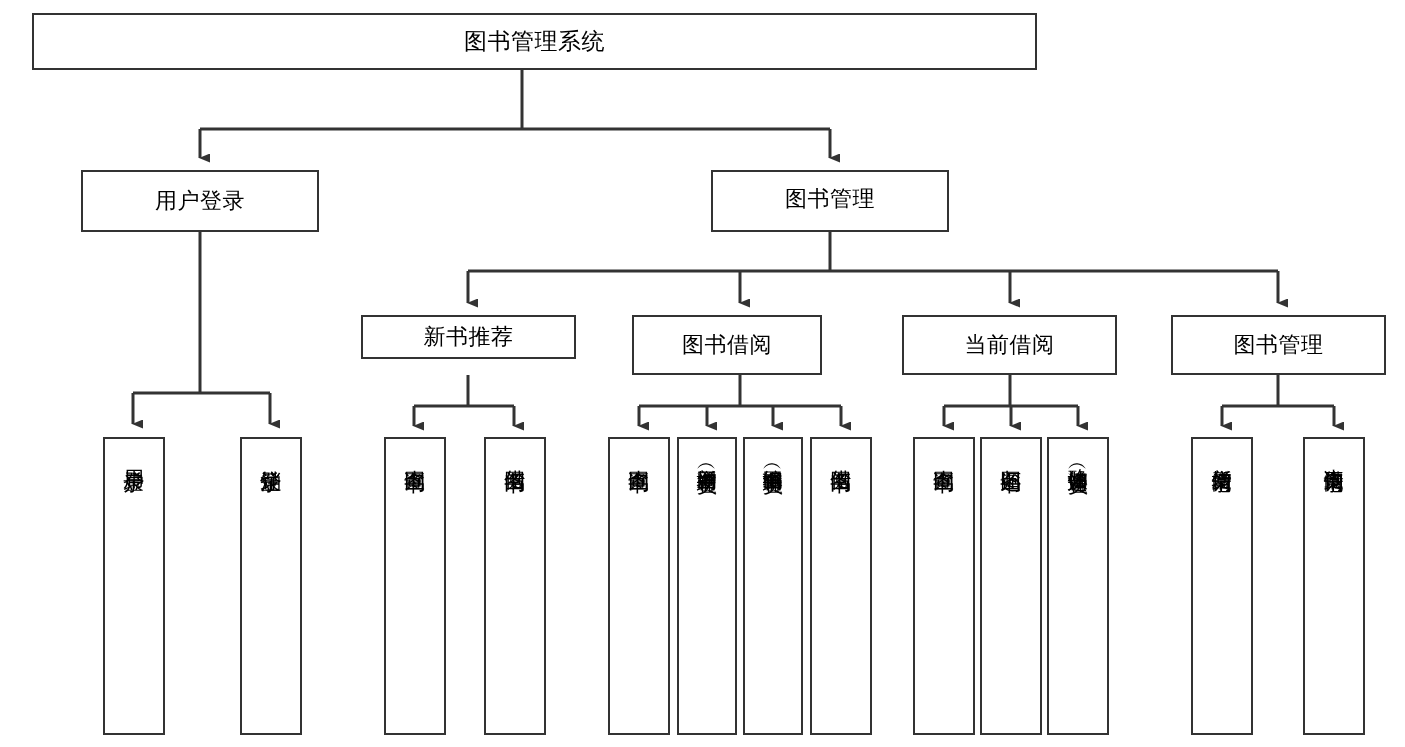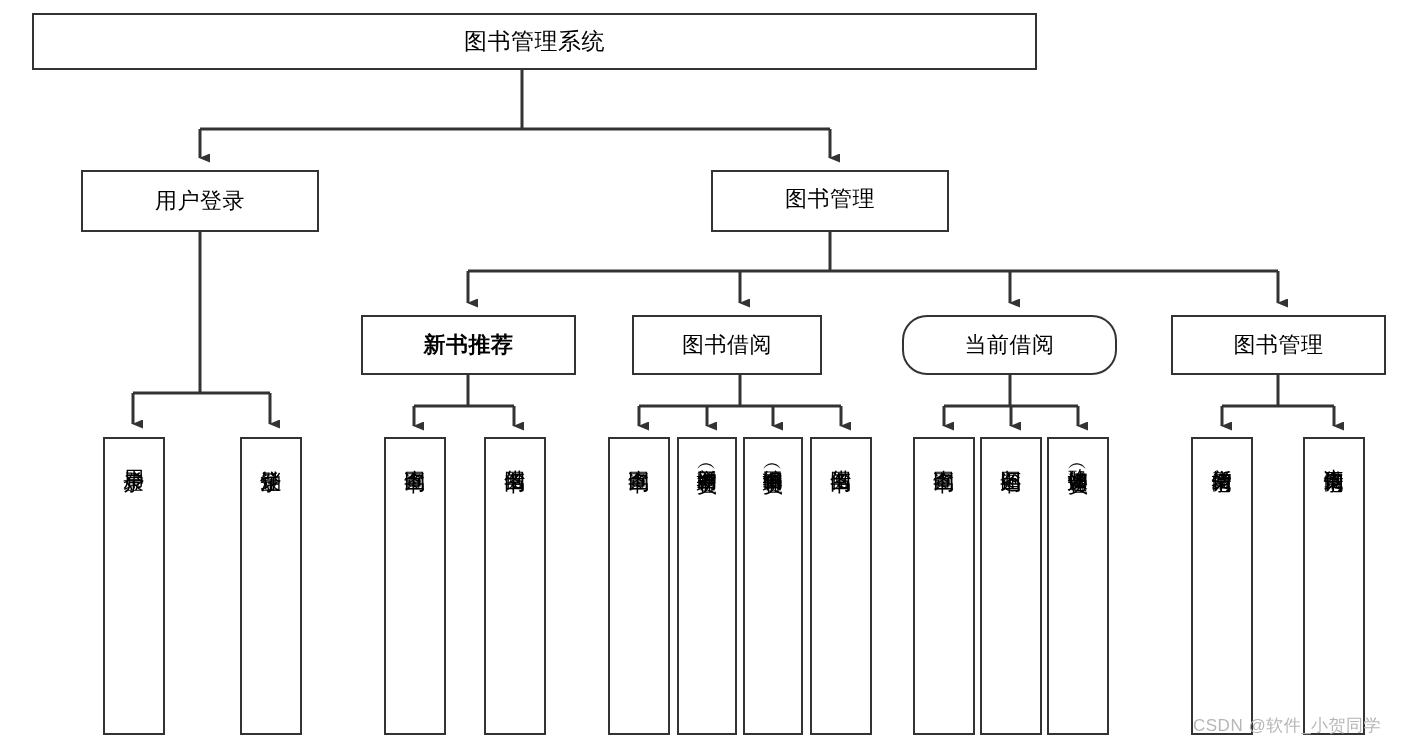--- a/index.html
+++ b/index.html
@@ -140,29 +140,29 @@
   </div>
 
   <div class="node horiz" style="left:81px; top:170px; width:238px; height:62px;">
     <span class="node-label">用户登录</span>
   </div>
 
   <div class="node horiz" style="left:711px; top:170px; width:238px; height:62px;font-family:Liberation Mono, monospace;">
     <span class="node-label">图书管理</span>
   </div>
 
-  <div class="node horiz" style="left:361px; top:315px; width:215px; height:60px;font-weight:bold;">
+  <div class="node horiz" style="left:361px; top:315px; width:215px; height:44px;">
     <span class="node-label">新书推荐</span>
   </div>
 
   <div class="node horiz" style="left:632px; top:315px; width:190px; height:60px;">
     <span class="node-label">图书借阅</span>
   </div>
 
-  <div class="node horiz" style="left:902px; top:315px; width:215px; height:60px;border-radius:25px;">
+  <div class="node horiz" style="left:902px; top:315px; width:215px; height:60px;">
     <span class="node-label">当前借阅</span>
   </div>
 
   <div class="node horiz" style="left:1171px; top:315px; width:215px; height:60px;">
     <span class="node-label">图书管理</span>
   </div>
 
   <div class="node vert" style="left:103px; top:437px; width:62px; height:298px;">
     <span class="node-label">用户登录</span>
   </div>
@@ -208,15 +208,14 @@
   </div>
 
   <div class="node vert tall" style="left:1191px; top:437px; width:62px; height:298px;">
     <span class="node-label">新增借阅记录</span>
   </div>
 
   <div class="node vert tall" style="left:1303px; top:437px; width:62px; height:298px;">
     <span class="node-label">查询借阅记录</span>
   </div>
 
-  <div id="watermark">CSDN @软件_小贺同学</div>
 
 </div>
 
 </body></html>

